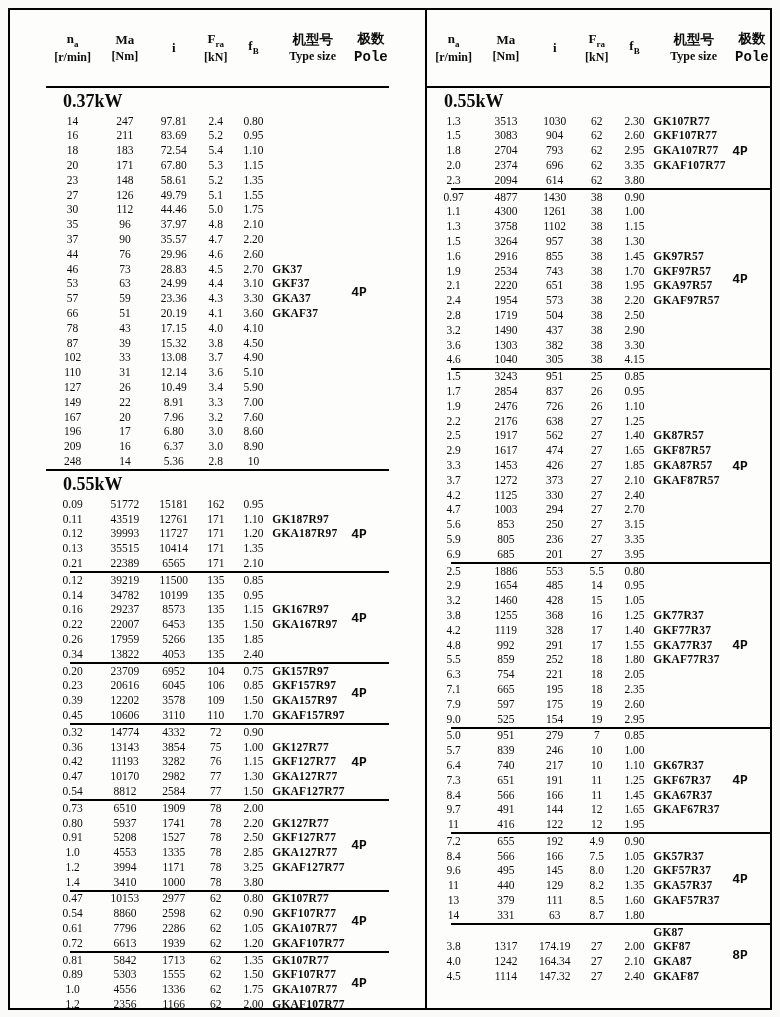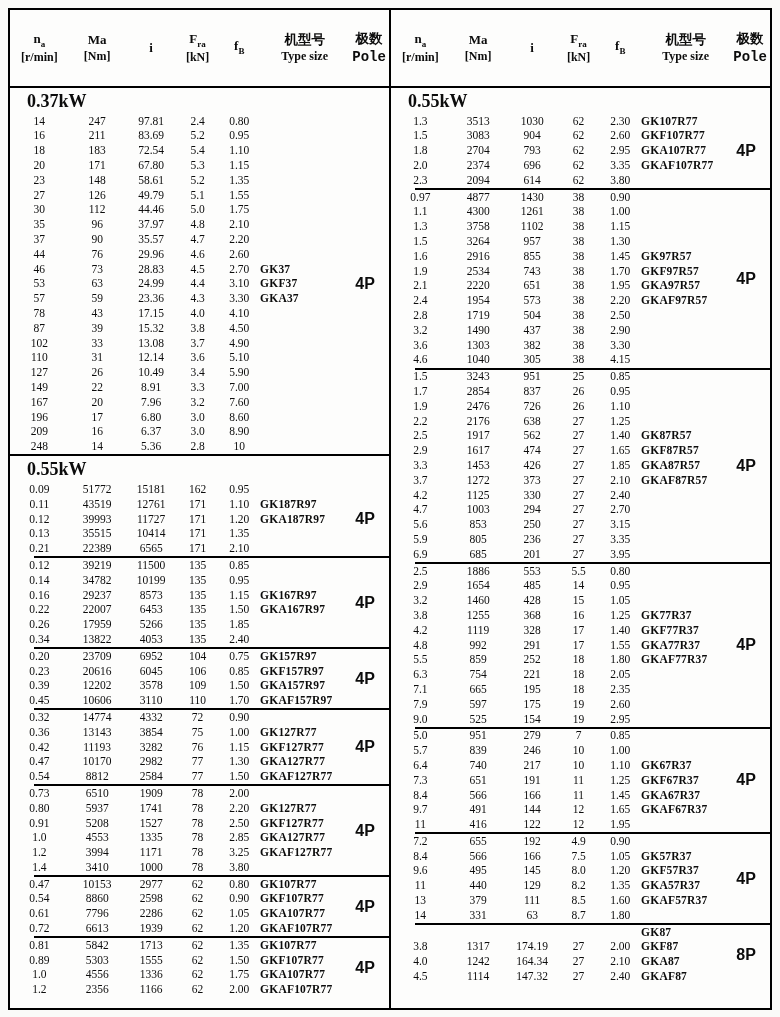--- a/index.html
+++ b/index.html
@@ -12,20 +12,21 @@
   .sheet{
     position:absolute; left:8px; top:8px; right:8px; bottom:7px;
     border:2.5px solid #000;
     background:#fdfdfc;
     display:flex;
   }
   .table{
     flex:1 1 50%;
     display:flex; flex-direction:column;
     overflow:hidden;
+    margin-left:36px;
     --rh:14.8px;
   }
   .table + .table{ border-left:2.5px solid #000; }
 
   
   .thead{
     height:76px; flex:0 0 76px;
     border-bottom:2.5px solid #000;
     display:flex; align-items:center;
   }
@@ -54,24 +55,24 @@
   .group{ position:relative; }
   .gsep{ height:0; border-top:2px solid #000; margin-left:24px; }
 
   .row{ display:flex; align-items:center; height:var(--rh); }
   .cell{ font-size:11.5px; text-align:center; line-height:1; }
   .cell.model{
     text-align:left; font-weight:700; font-size:11.5px;
     white-space:nowrap; letter-spacing:.2px;
   }
   .pole{
-    position:absolute; right:4px; width:10.5%;
+    position:absolute; right:12px; width:10.5%;
     top:50%; transform:translateY(-50%);
-    text-align:center; font-weight:700; font-size:16px;
-    font-family:Liberation Sans, sans-serif;
+    text-align:center; font-weight:700; font-size:13px;
+    font-family:Liberation Mono, monospace;
   }
 </style>
 </head>
 <body>
 
 <div class="sheet">
   <div class="table">
       <div class="thead">
         <div class="hcell c0">
           <div class="hmain">n<sub>a</sub></div>
@@ -201,20 +202,28 @@
           </div>
           <div class="row">
             <span class="cell c0">57</span>
             <span class="cell c1">59</span>
             <span class="cell c2">23.36</span>
             <span class="cell c3">4.3</span>
             <span class="cell c4">3.30</span>
             <span class="cell c5 model">GKA37</span>
           </div>
           <div class="row">
+            <span class="cell c0">66</span>
+            <span class="cell c1">51</span>
+            <span class="cell c2">20.19</span>
+            <span class="cell c3">4.1</span>
+            <span class="cell c4">3.60</span>
+            <span class="cell c5 model">GKAF37</span>
+          </div>
+          <div class="row">
             <span class="cell c0">78</span>
             <span class="cell c1">43</span>
             <span class="cell c2">17.15</span>
             <span class="cell c3">4.0</span>
             <span class="cell c4">4.10</span>
             <span class="cell c5 model"></span>
           </div>
           <div class="row">
             <span class="cell c0">87</span>
             <span class="cell c1">39</span>

